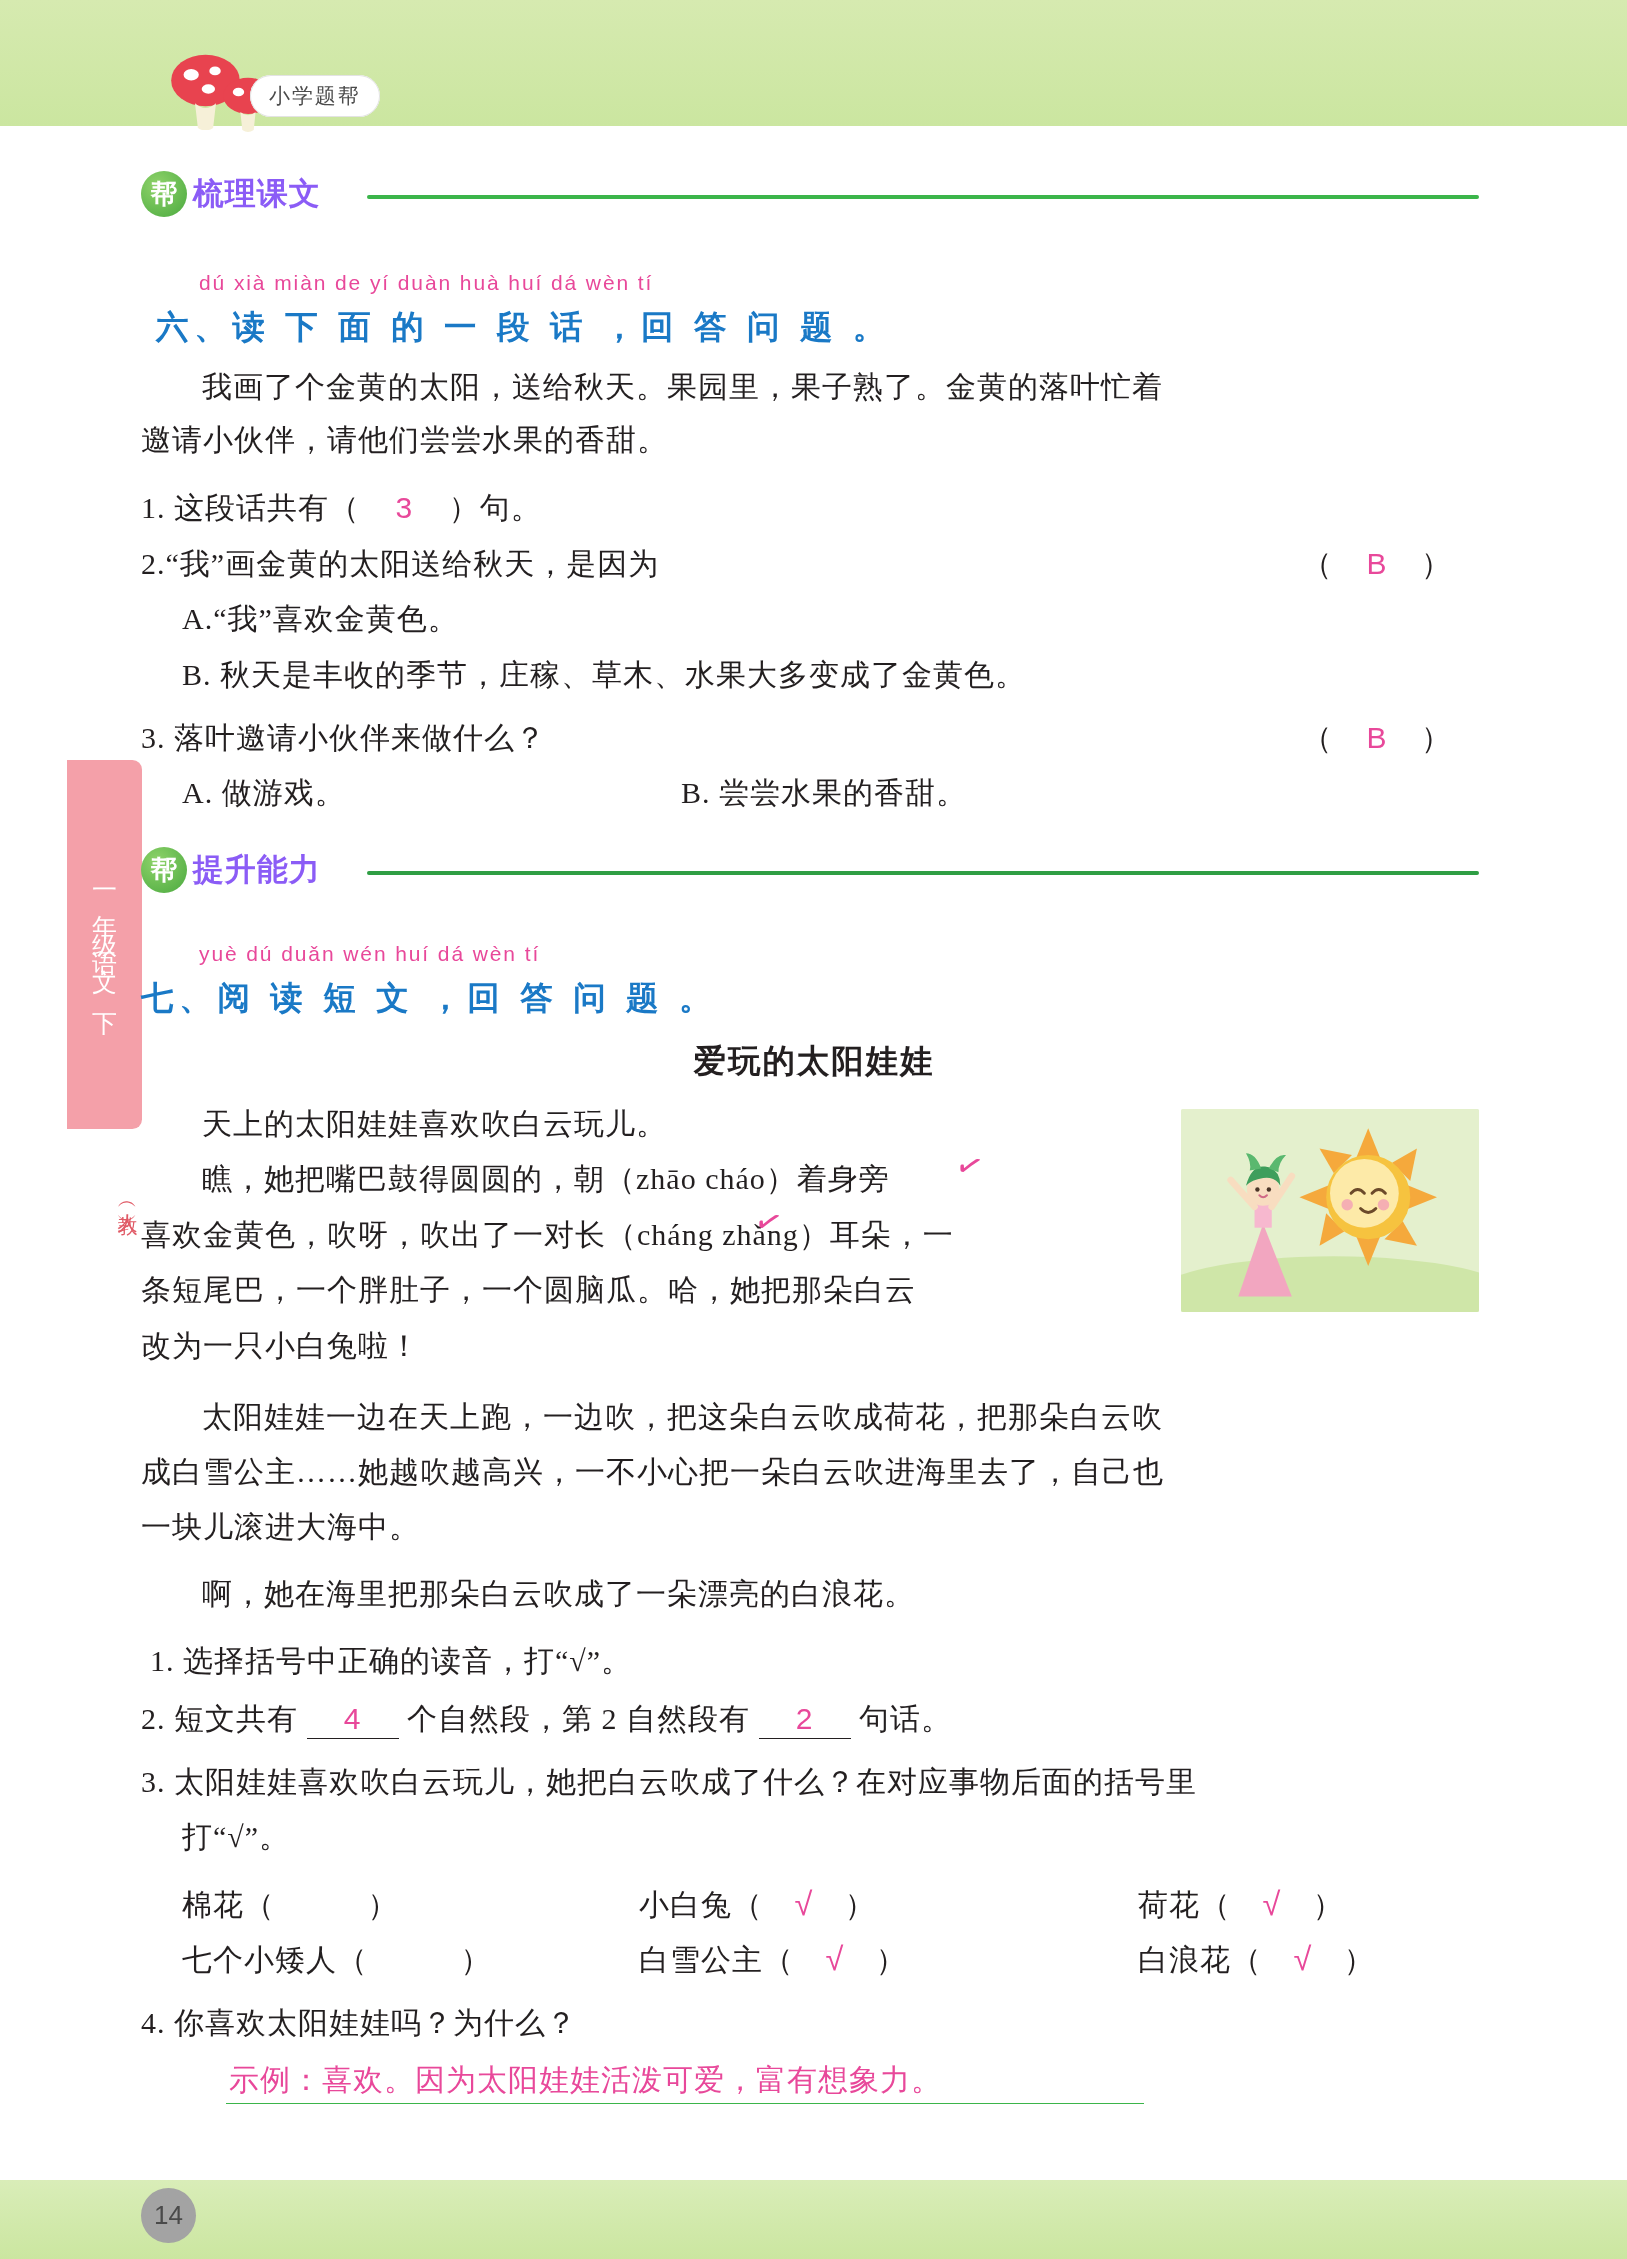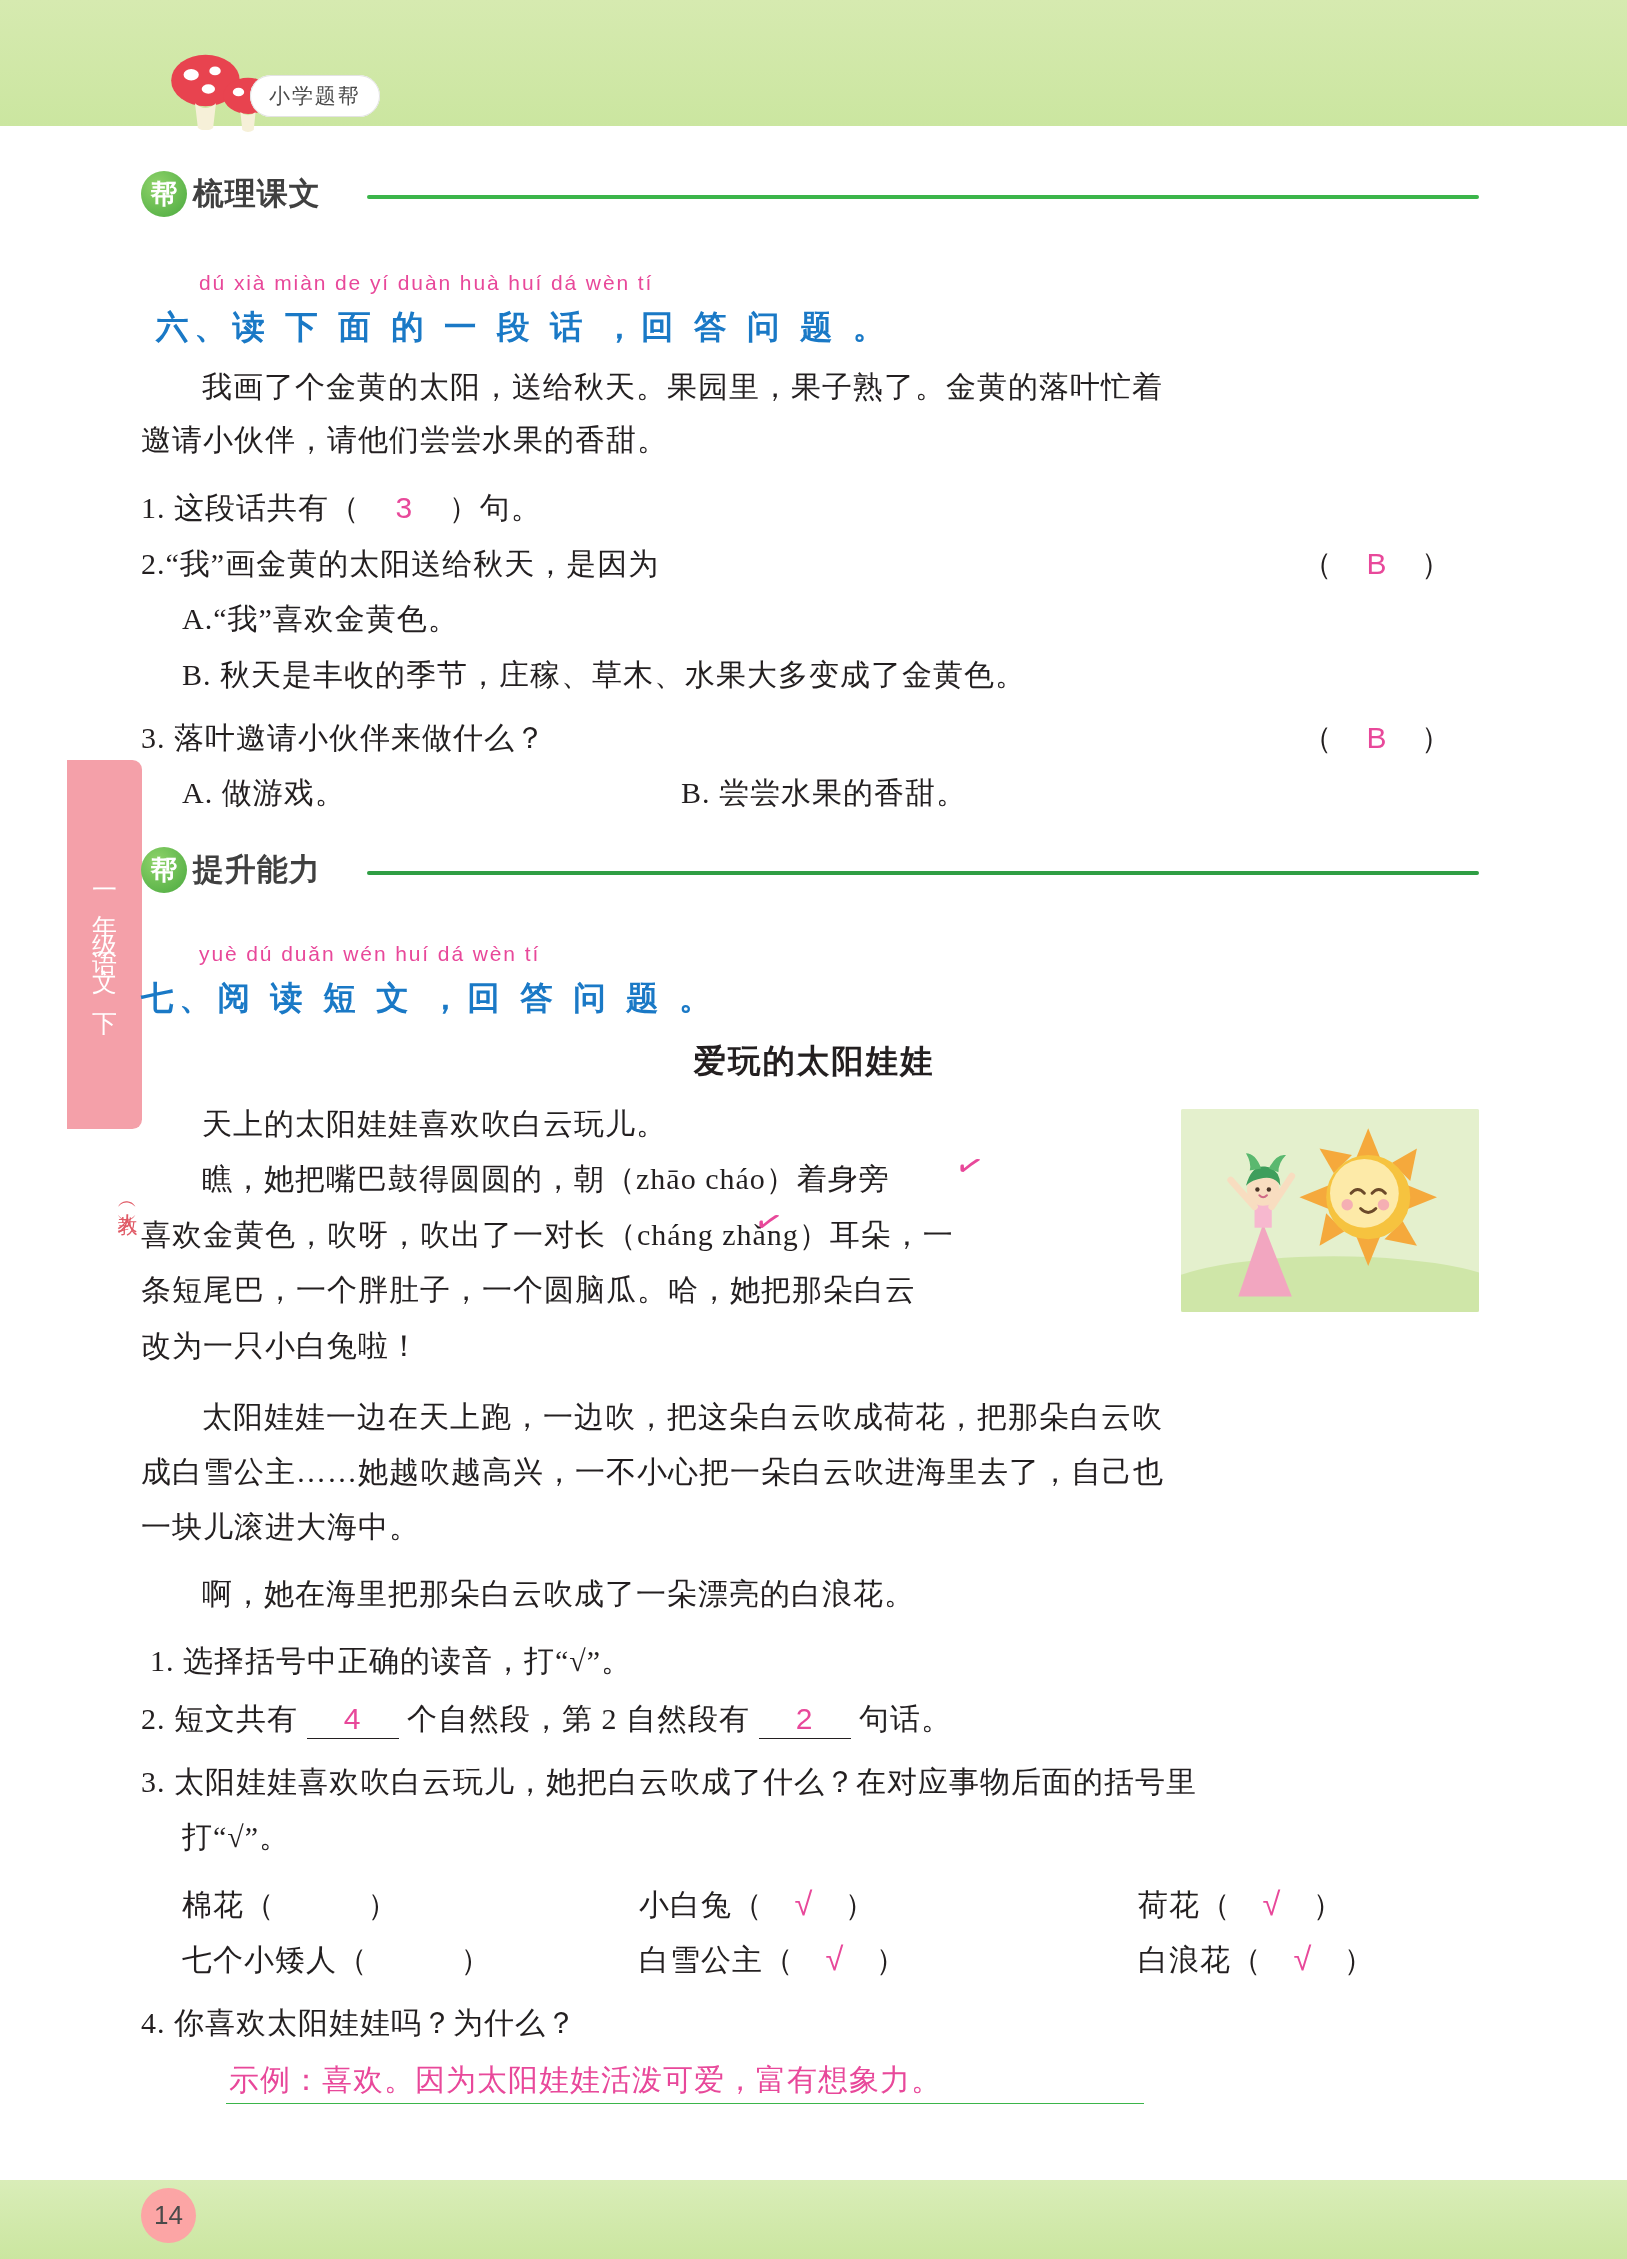--- a/index.html
+++ b/index.html
@@ -106,21 +106,21 @@
     background: radial-gradient(circle at 35% 32%, #8fd36a 0%, #4aa93f 100%);
     color: #fff;
     font-size: 27px;
     display: flex; align-items: center; justify-content: center;
     font-family: "Liberation Sans","DejaVu Sans",sans-serif;
     font-weight: bold;
   }
   .badge-text {
     margin-left: 5.7px;
     font-size: 31px;
-    color: #404040;
+    color: #8b5cf6;
     font-family: "Liberation Sans","DejaVu Sans",sans-serif;
     font-weight: bold;
     letter-spacing: 1px;
   }
   .sec-rule {
     position: absolute;
     left: 226px; top: 25px;
     right: 0;
     height: 3.8px;
     background: #3bb54a;
@@ -194,21 +194,21 @@
     left: 0; bottom: 0;
     width: 1628px; height: 80px;
     background: #cfe8a8;
     background: linear-gradient(0deg,#cbe6a0 0%, #d9edb8 100%);
   }
   .page-num {
     position: absolute;
     left: 141px; bottom: 17px;
     width: 55px; height: 55px;
     border-radius: 50%;
-    background: #fca5a5;
+    background: #a3a3a3;
     color: #4a4a4a;
     display: flex; align-items: center; justify-content: center;
     font-family: "Liberation Sans","DejaVu Sans",sans-serif;
     font-size: 26px;
   }
 
   .hw-line {
     position: absolute;
     border-bottom: 1.9px solid #3bb54a;
   }

